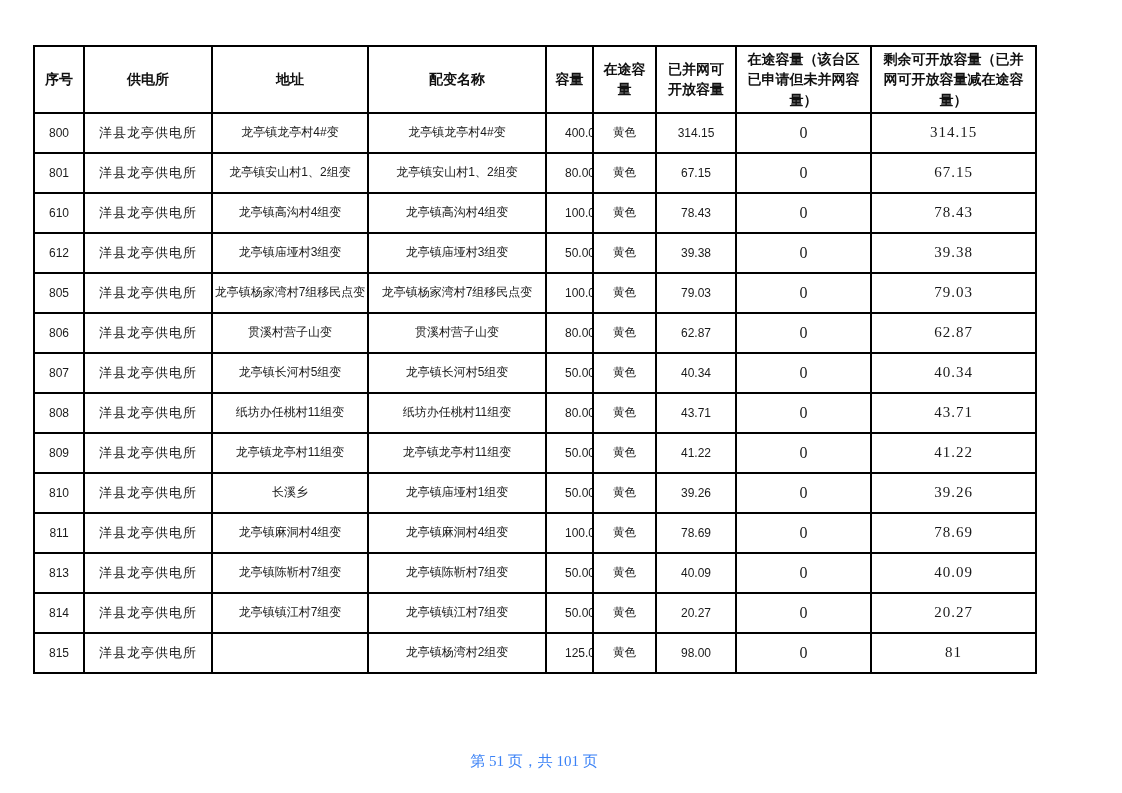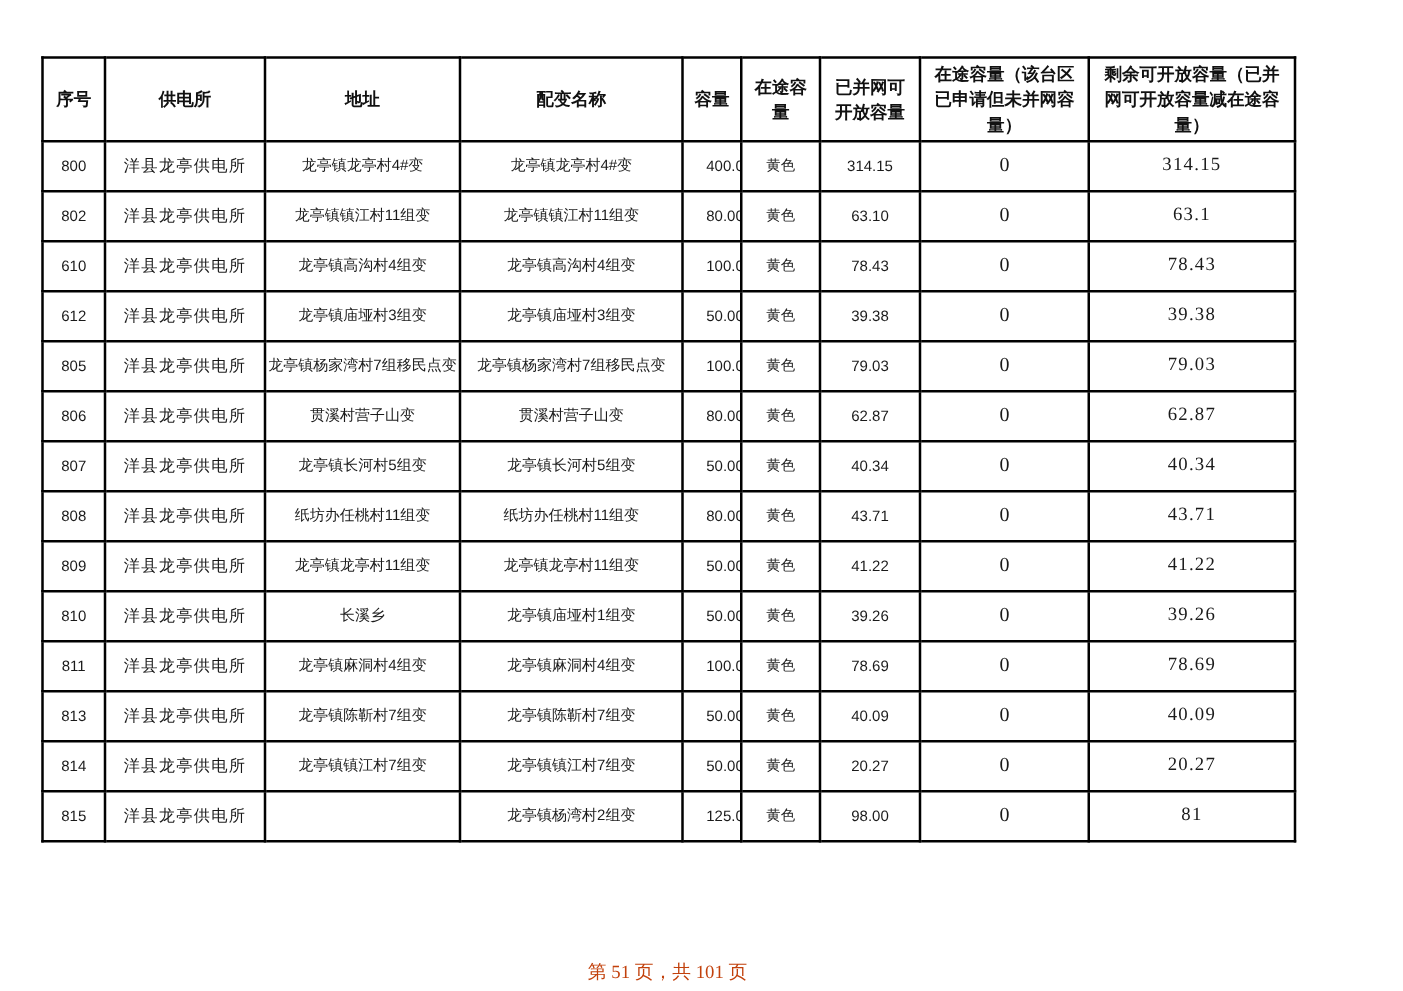--- a/index.html
+++ b/index.html
@@ -56,26 +56,26 @@
     font-size: 16px;
   }
   td.c8 {
     font-family: "Liberation Serif", "DejaVu Serif", serif;
     font-size: 15px;
     letter-spacing: 1px;
   }
   .page-footer {
     position: absolute;
     left: 33px;
-    top: 768px;
+    top: 752px;
     width: 1002px;
     text-align: center;
     font-family: "Liberation Serif", "DejaVu Serif", serif;
     font-size: 15px;
-    color: #c2410c;
+    color: #3b82f6;
   }
 </style>
 </head>
 <body>
 
 <div class="sheet">
 
   <table class="data-table">
     <colgroup>
       <col style="width:50px">
@@ -107,29 +107,29 @@
           <td class="c1">洋县龙亭供电所</td>
           <td class="c2">龙亭镇龙亭村4#变</td>
           <td class="c3">龙亭镇龙亭村4#变</td>
           <td class="c4">400.00</td>
           <td class="c5">黄色</td>
           <td class="c6">314.15</td>
           <td class="c7">0</td>
           <td class="c8">314.15</td>
         </tr>
         <tr>
-          <td class="c0">802</td>
-          <td class="c1">洋县龙亭供电所</td>
-          <td class="c2">龙亭镇镇江村11组变</td>
-          <td class="c3">龙亭镇镇江村11组变</td>
+          <td class="c0">801</td>
+          <td class="c1">洋县龙亭供电所</td>
+          <td class="c2">龙亭镇安山村1、2组变</td>
+          <td class="c3">龙亭镇安山村1、2组变</td>
           <td class="c4">80.00</td>
           <td class="c5">黄色</td>
-          <td class="c6">63.10</td>
-          <td class="c7">0</td>
-          <td class="c8">63.1</td>
+          <td class="c6">67.15</td>
+          <td class="c7">0</td>
+          <td class="c8">67.15</td>
         </tr>
         <tr>
           <td class="c0">610</td>
           <td class="c1">洋县龙亭供电所</td>
           <td class="c2">龙亭镇高沟村4组变</td>
           <td class="c3">龙亭镇高沟村4组变</td>
           <td class="c4">100.00</td>
           <td class="c5">黄色</td>
           <td class="c6">78.43</td>
           <td class="c7">0</td>

